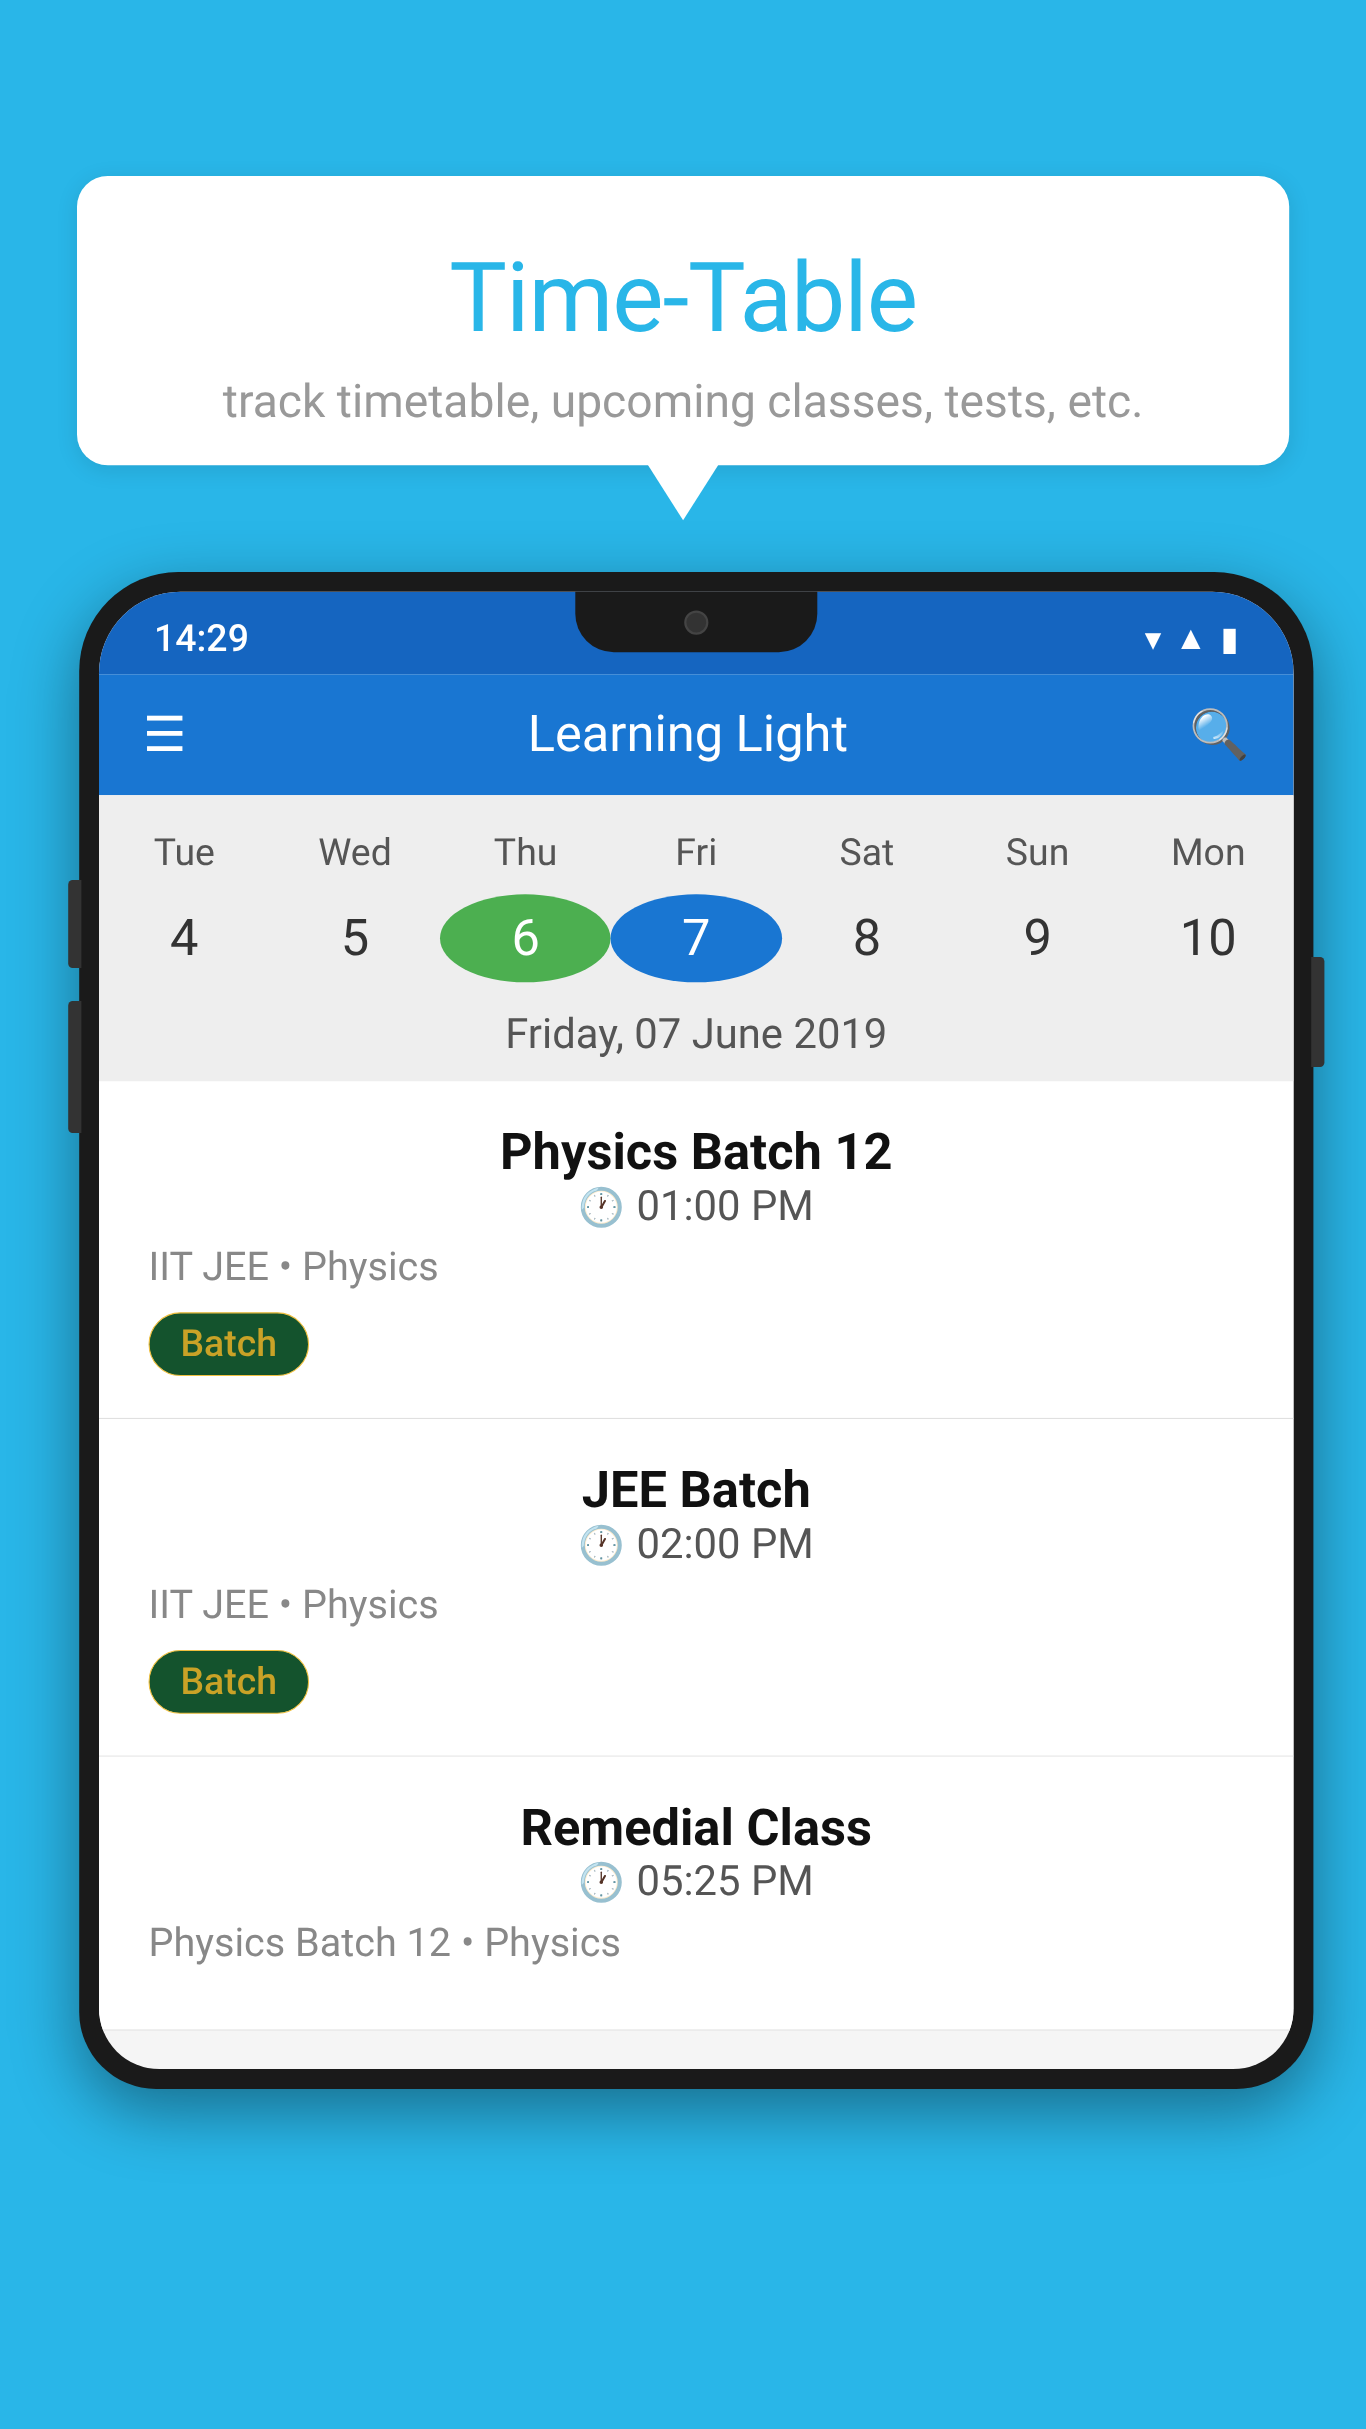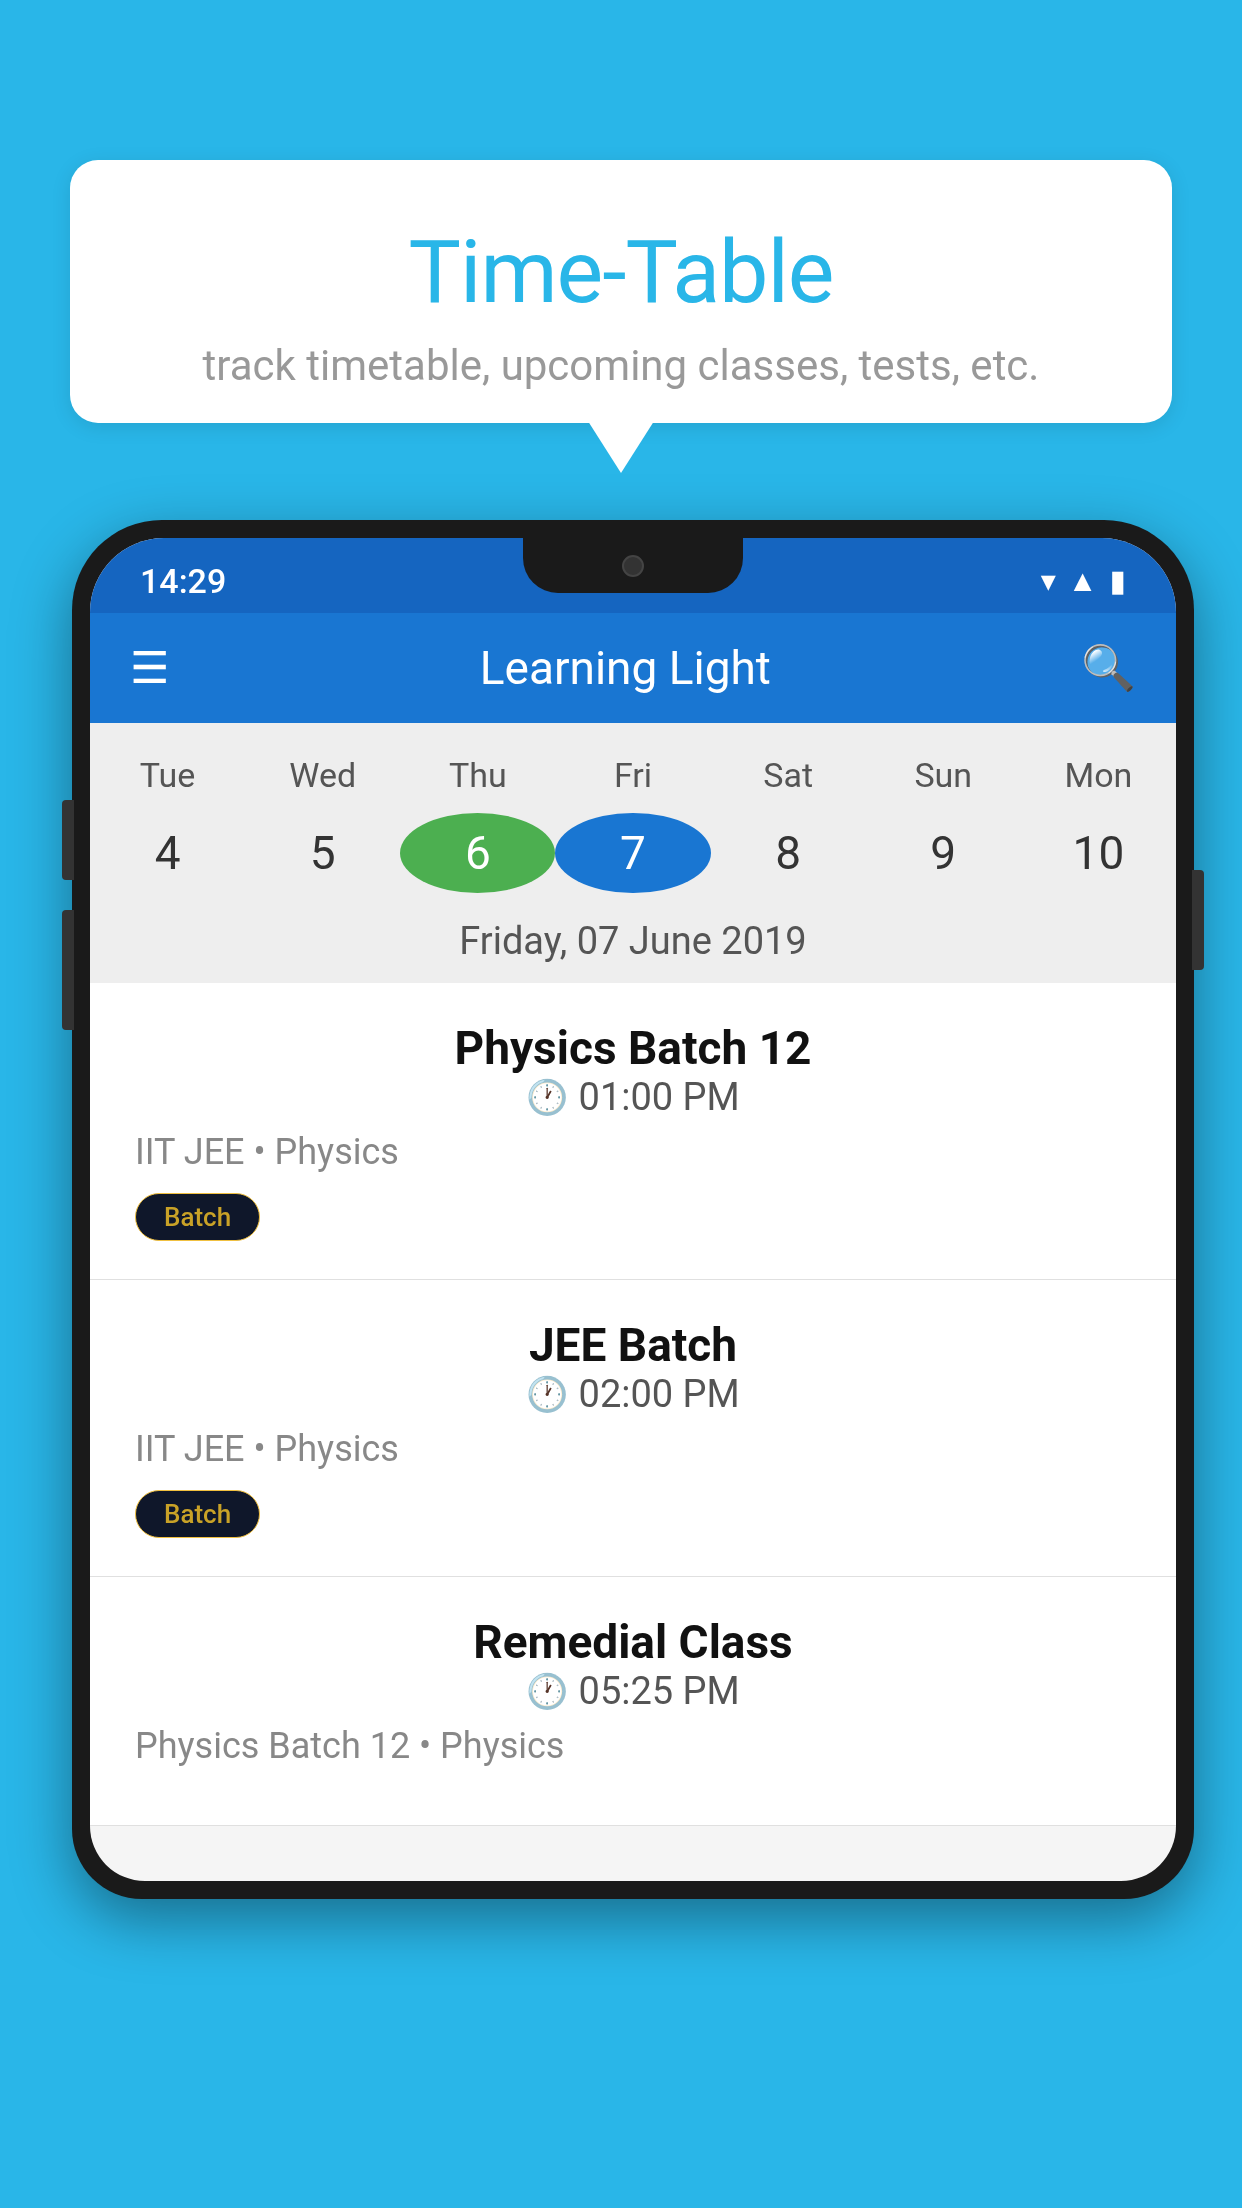--- a/index.html
+++ b/index.html
@@ -261,26 +261,26 @@
     }
 
     .class-meta {
       font-size: 36px;
       color: #888;
       margin-bottom: 20px;
     }
 
     .batch-tag {
       display: inline-block;
-      background: #0f172a;
+      background: #14532d;
       color: #C9A227;
       border: 1.5px solid #F0C040;
       border-radius: 30px;
       padding: 8px 28px;
-      font-size: 26px;
+      font-size: 34px;
       font-weight: 500;
     }
 
     
     .phone-side-btn-right {
       position: absolute;
       right: -10px;
       top: 350px;
       width: 12px;
       height: 100px;

